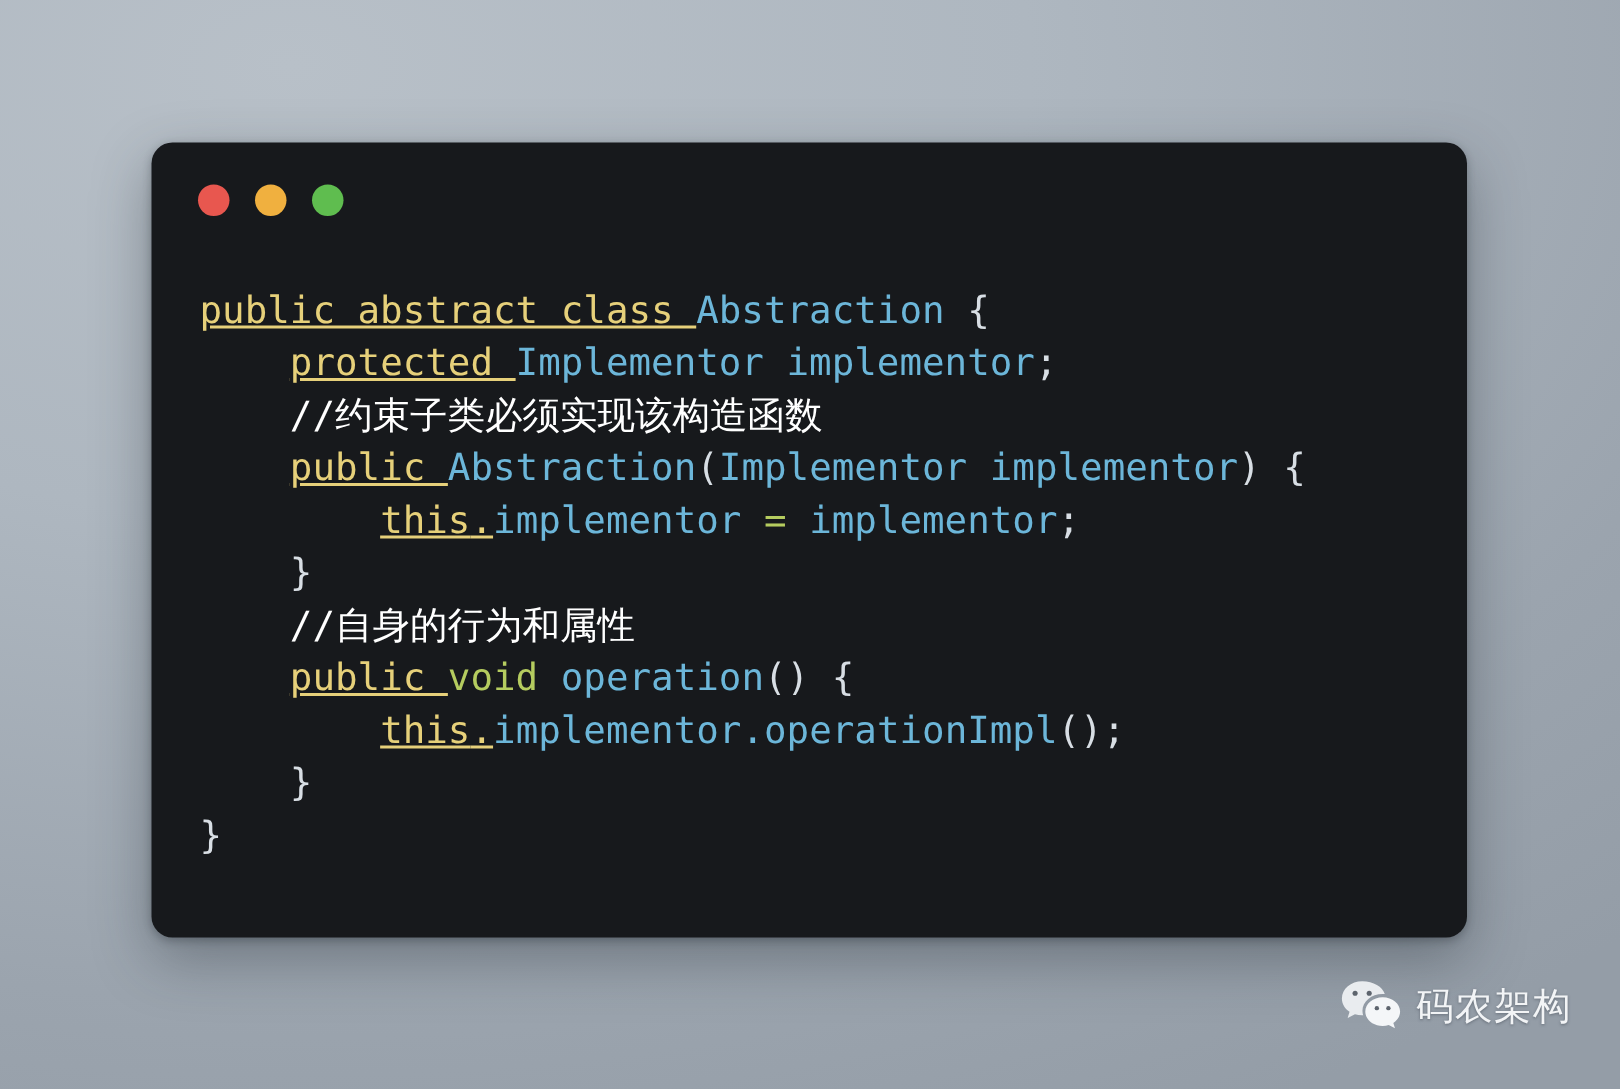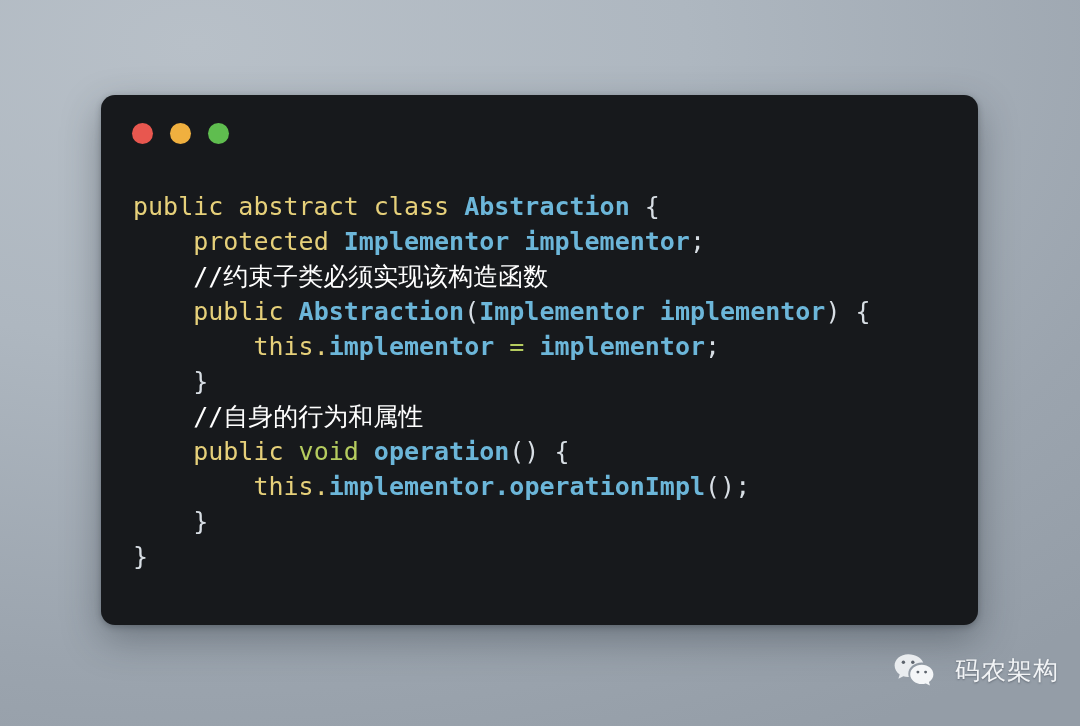--- a/index.html
+++ b/index.html
@@ -71,34 +71,34 @@
     line-height: 35px;
     white-space: pre;
     letter-spacing: 0px;
   }
   .line {
     height: 35px;
     white-space: pre;
   }
 
   
-  .kw   { color: #e6d07a; }   
-  .typ  { color: #6cb6d9; font-weight: bold; }   
+  .kw   { color: #e6d07a; text-decoration: underline; }   
+  .typ  { color: #6cb6d9; }   
   .grn  { color: #b5cc5f; }   
   .pun  { color: #d8dee4; }   
   .cmt  { color: #ffffff; }   
 
   
   #watermark {
     position: absolute;
     left: 893px;
     top: 652px;
     display: flex;
     align-items: center;
-    gap: 20px;
+    gap: 9px;
   }
   #wechat-icon {
     width: 42px;
     height: 36px;
     display: block;
   }
   #watermark-text {
     font-family: "DejaVu Sans", sans-serif;
     font-size: 25px;
     color: #f2f4f6;

